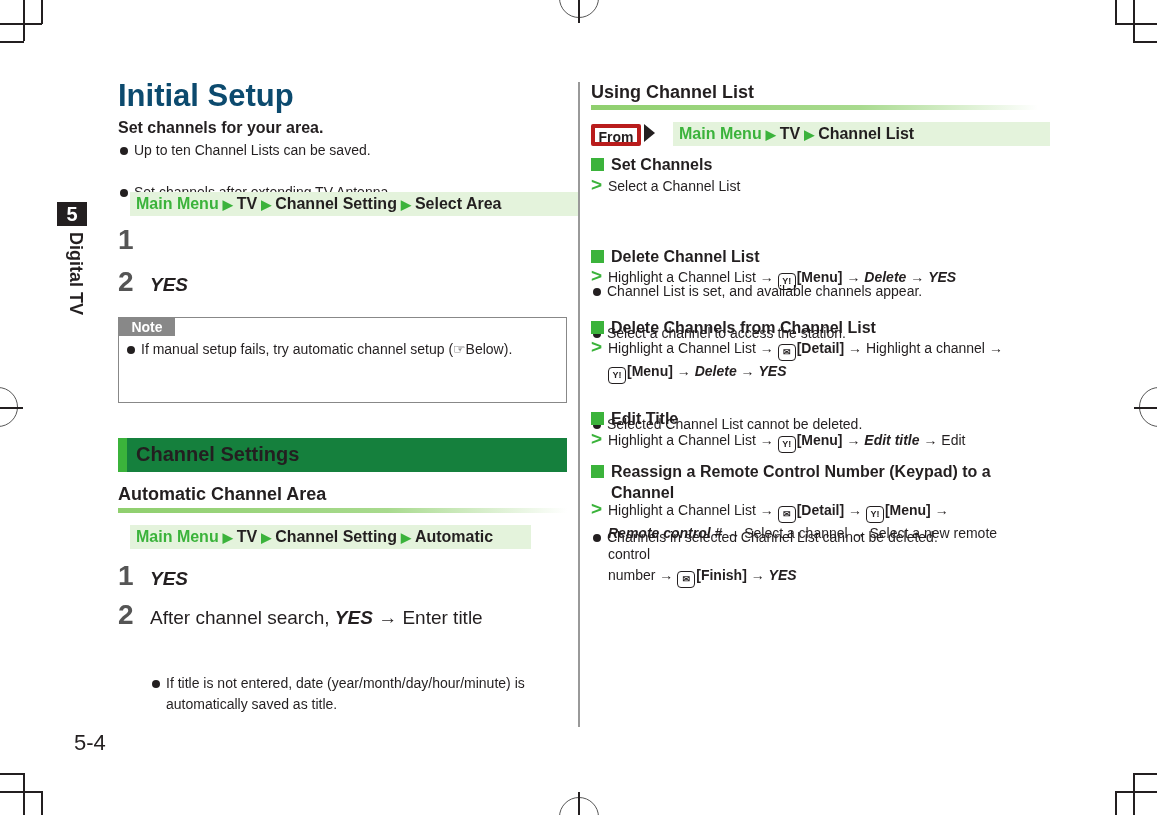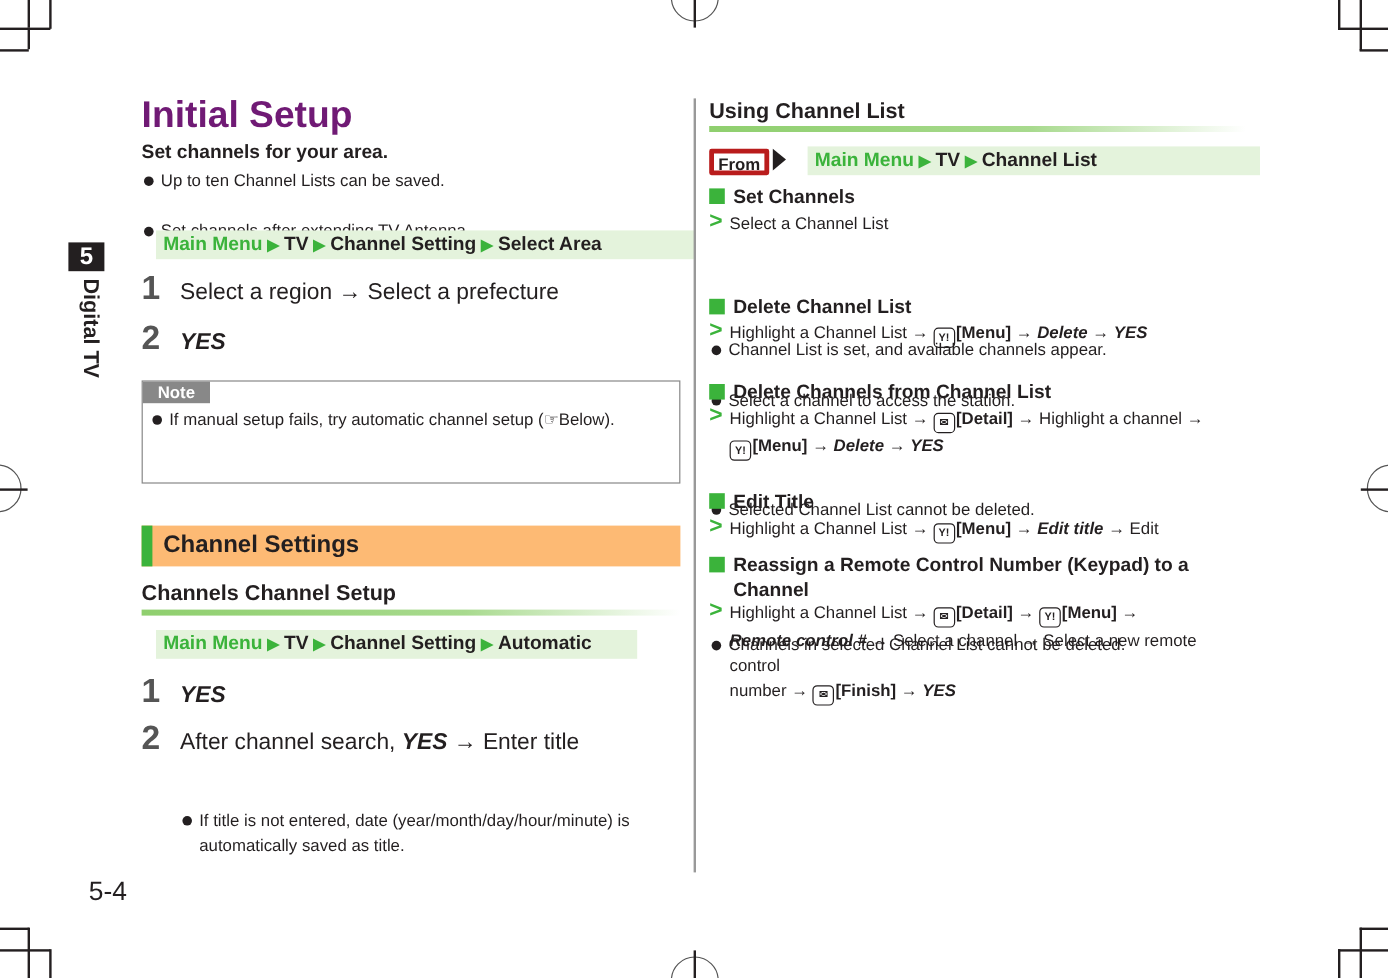--- a/index.html
+++ b/index.html
@@ -10,38 +10,38 @@
   .reg-circle { position:absolute; width:40px; height:40px; border:1.5px solid #555; border-radius:50%; box-sizing:border-box; }
 
   
   .chap-num { left:57px; top:202px; width:30px; height:24px; background:#231f20; color:#fff;
               font-weight:bold; font-size:20px; text-align:center; line-height:24px; }
   .chap-label { left:56px; top:232px; width:32px; height:90px; }
   .chap-label span { display:block; transform:rotate(90deg); transform-origin:left top;
               position:absolute; left:30px; top:0; white-space:nowrap; font-weight:bold; font-size:18px; }
   .page-num { left:74px; top:730px; font-size:22px; }
 
-  h1.title { position:absolute; left:118px; top:78px; margin:0; font-size:31px; font-weight:bold; color:#701a75; }
+  h1.title { position:absolute; left:118px; top:78px; margin:0; font-size:31px; font-weight:bold; color:#0c4a6e; }
   .subhead { font-weight:bold; font-size:16px; }
   .bullet { font-size:14px; position:relative; padding-left:16px; line-height:21px; }
   .bullet::before { content:""; position:absolute; left:2px; top:7px; width:8px; height:8px; border-radius:50%; background:#231f20; }
 
   .path { position:absolute; height:24px; background:#e4f3dc; font-size:16px; font-weight:bold; line-height:24px; padding-left:6px; box-sizing:border-box;margin-left:12px; }
   .path .g { color:#3bb33b; }
   .path .tri { color:#3bb33b; font-size:13px; margin:0 4px; }
 
   .step { position:absolute; display:flex; align-items:baseline; }
   .step .num { font-size:28px; font-weight:bold; color:#555; width:32px; }
   .step .txt { font-size:19px; }
   .yes { font-weight:bold; font-style:italic; }
 
   .note { position:absolute; left:118px; top:317px; width:449px; height:86px; border:1px solid #888; box-sizing:border-box;padding-left:12px; }
   .note-tag { position:absolute; left:0; top:0; width:56px; height:18px; background:#888; color:#fff; font-weight:bold; font-size:14px; text-align:center; line-height:18px; }
 
-  .band { position:absolute; left:118px; top:438px; width:449px; height:34px; background:#fdba74; }
+  .band { position:absolute; left:118px; top:438px; width:449px; height:34px; background:#15803d; }
   .band .bar { position:absolute; left:0; top:0; width:9px; height:34px; background:#3bb33b; }
   .band .lbl { position:absolute; left:18px; top:5px; font-weight:bold; font-size:20px; }
 
   .sec-title { position:absolute; font-weight:bold; font-size:18px; }
   .grad-line { position:absolute; height:5px; background:linear-gradient(to right,#8fcf6e 0%,#a8da8e 60%,#fff 100%); }
 
   .vdiv { position:absolute; left:578px; top:82px; width:2px; height:645px; background:#999; }
 
   .from-box { position:absolute; left:591px; top:124px; width:50px; height:22px; border:4px solid #b91c1c; border-radius:2px; font-weight:bold; font-size:14px; text-align:center; line-height:19px; box-sizing:border-box; }
   .from-arrow { position:absolute; left:644px; top:124px; width:0; height:0; border-top:9px solid transparent; border-bottom:9px solid transparent; border-left:11px solid #231f20; }
@@ -97,38 +97,37 @@
 <div class="abs subhead" style="left:118px;top:119px">Set channels for your area.</div>
 <div class="abs bullet" style="left:118px;top:140px">Up to ten Channel Lists can be saved.</div>
 <div class="abs bullet" style="left:118px;top:161px">Set channels after extending TV Antenna.</div>
 
 <div class="path" style="left:118px;top:192px;width:449px">
   <span class="g">Main Menu</span><span class="tri">▶</span><span>TV</span><span class="tri">▶</span><span>Channel Setting</span><span class="tri">▶</span><span>Select Area</span>
 </div>
 
 <div class="step" style="left:118px;top:224px">
   <span class="num">1</span>
-  <span class="txt">Select a region → Select a prefecture</span>
 </div>
 <div class="step" style="left:118px;top:266px">
   <span class="num">2</span>
   <span class="txt yes">YES</span>
 </div>
 
 <div class="note">
   <div class="note-tag">Note</div>
   <div class="bullet" style="position:absolute;left:6px;top:21px;width:430px">If manual setup fails, try automatic channel setup (☞Below).</div>
 </div>
 
 <div class="band">
   <div class="bar"></div>
   <div class="lbl">Channel Settings</div>
 </div>
 
-<div class="sec-title" style="left:118px;top:484px">Channels Channel Setup</div>
+<div class="sec-title" style="left:118px;top:484px">Automatic Channel Area</div>
 <div class="grad-line" style="left:118px;top:508px;width:449px"></div>
 
 <div class="path" style="left:118px;top:525px;width:401px">
   <span class="g">Main Menu</span><span class="tri">▶</span><span>TV</span><span class="tri">▶</span><span>Channel Setting</span><span class="tri">▶</span><span>Automatic</span>
 </div>
 
 <div class="step" style="left:118px;top:560px">
   <span class="num">1</span>
   <span class="txt yes">YES</span>
 </div>

